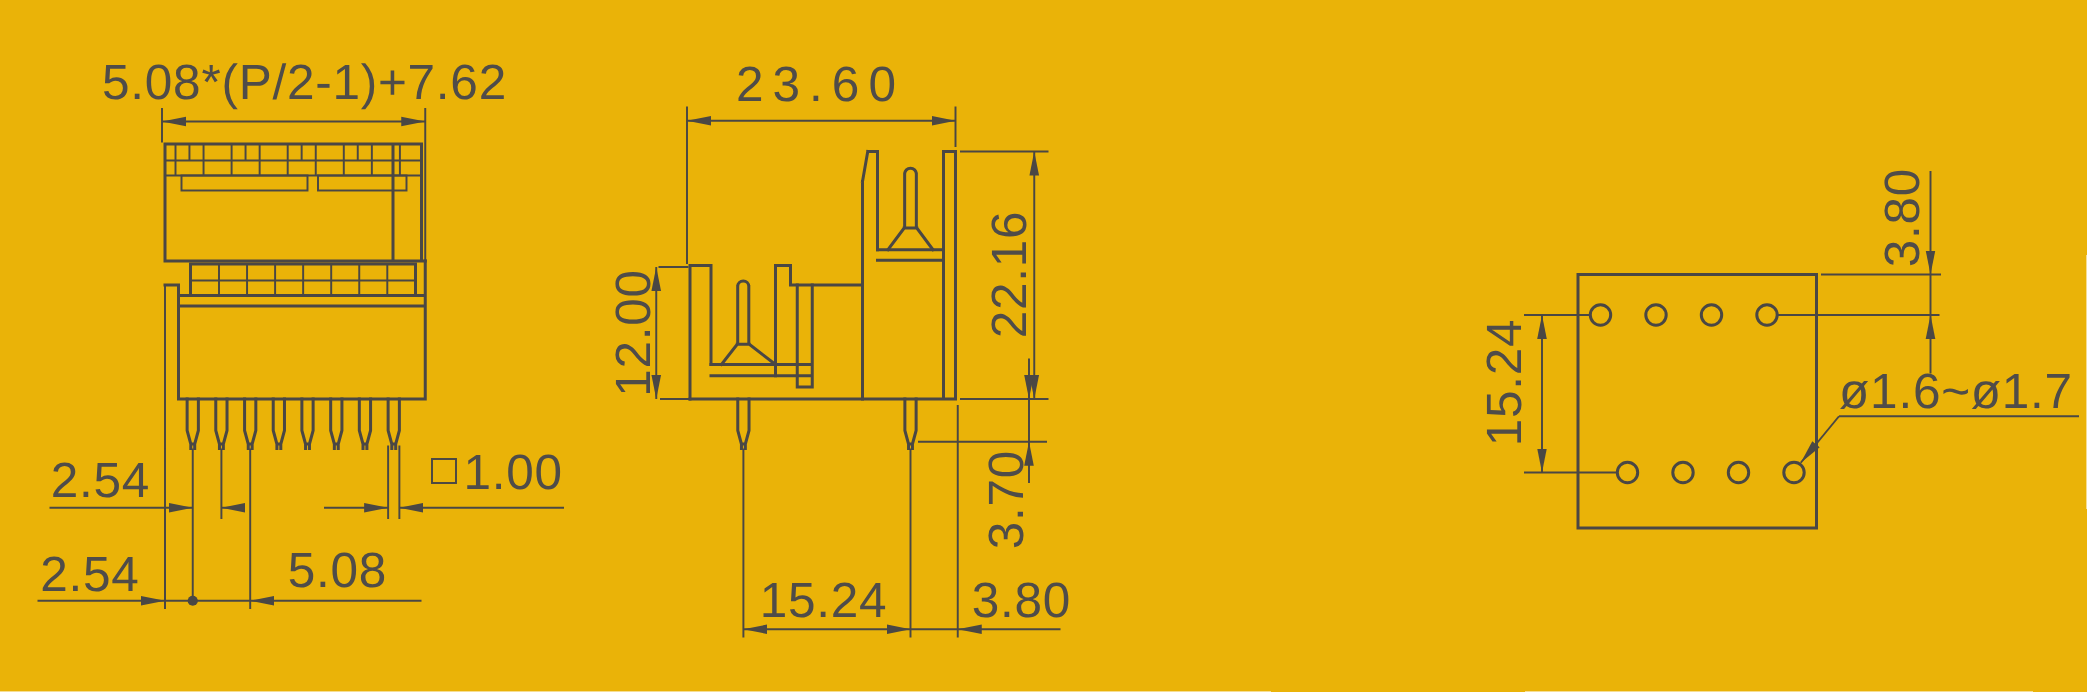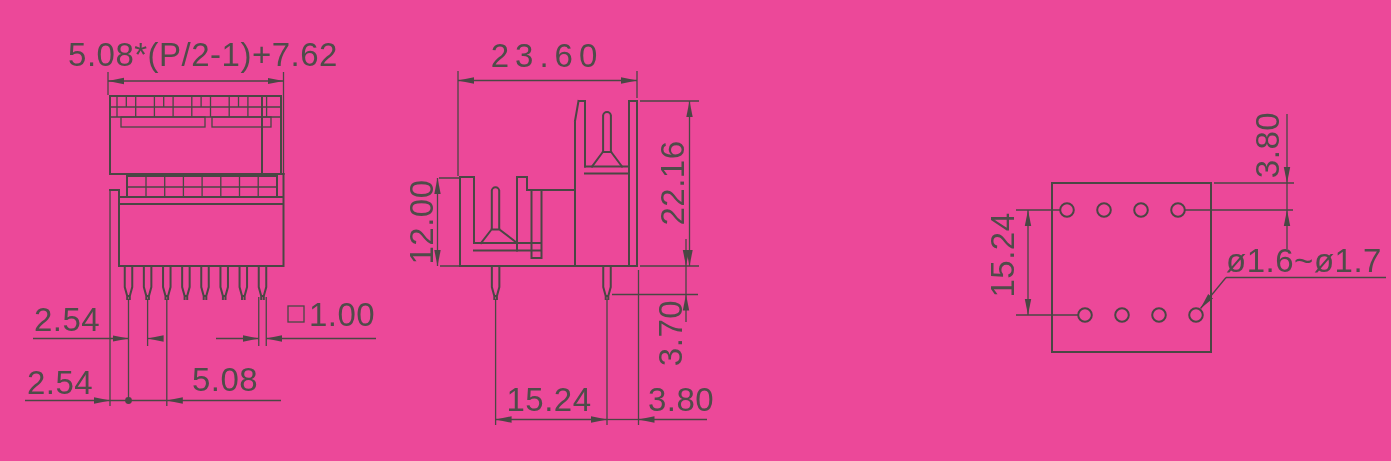--- a/index.html
+++ b/index.html
@@ -1,16 +1,16 @@
 <!DOCTYPE html>
 <html><head>
 <meta charset="utf-8">
 <style>
   html,body{margin:0;padding:0;background:#ffffff;}
-  .stage{position:relative;width:1391px;height:461px;background:#ec4899;overflow:hidden;}
+  .stage{position:relative;width:1391px;height:461px;background:#eab308;overflow:hidden;}
   svg{display:block;}
   .ln{stroke:#4a4744;stroke-width:2;fill:none;stroke-linecap:square;stroke-linejoin:miter;}
   .thin{stroke:#4a4744;stroke-width:1.3;fill:none;stroke-linecap:butt;}
   .dimtxt{font-family:"Liberation Sans",sans-serif;font-size:33px;fill:#4f4c49;letter-spacing:0.5px;}
   .wide{letter-spacing:6px;}
 </style>
 </head>
 <body>
 
 <div class="stage">

